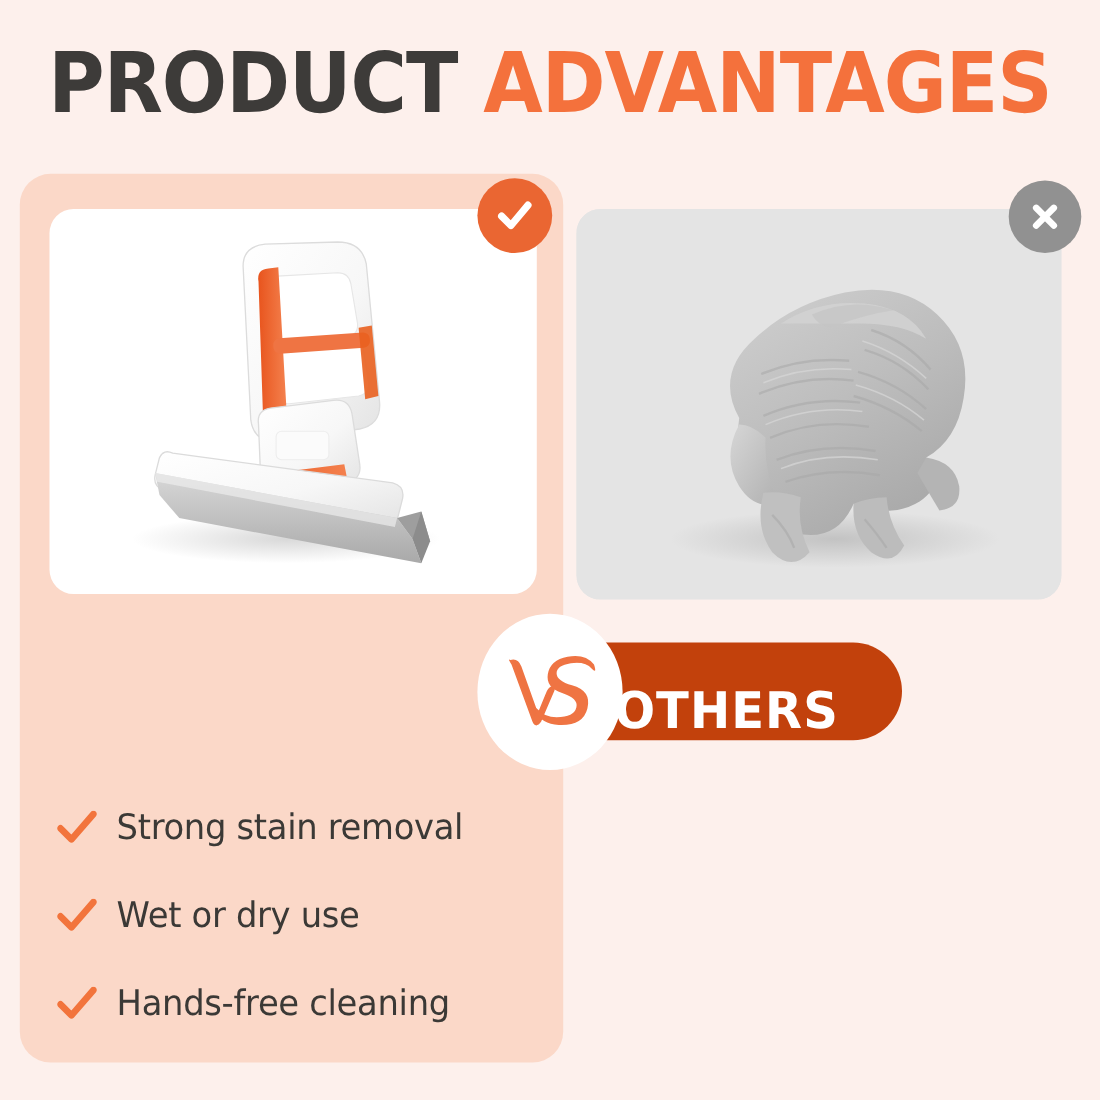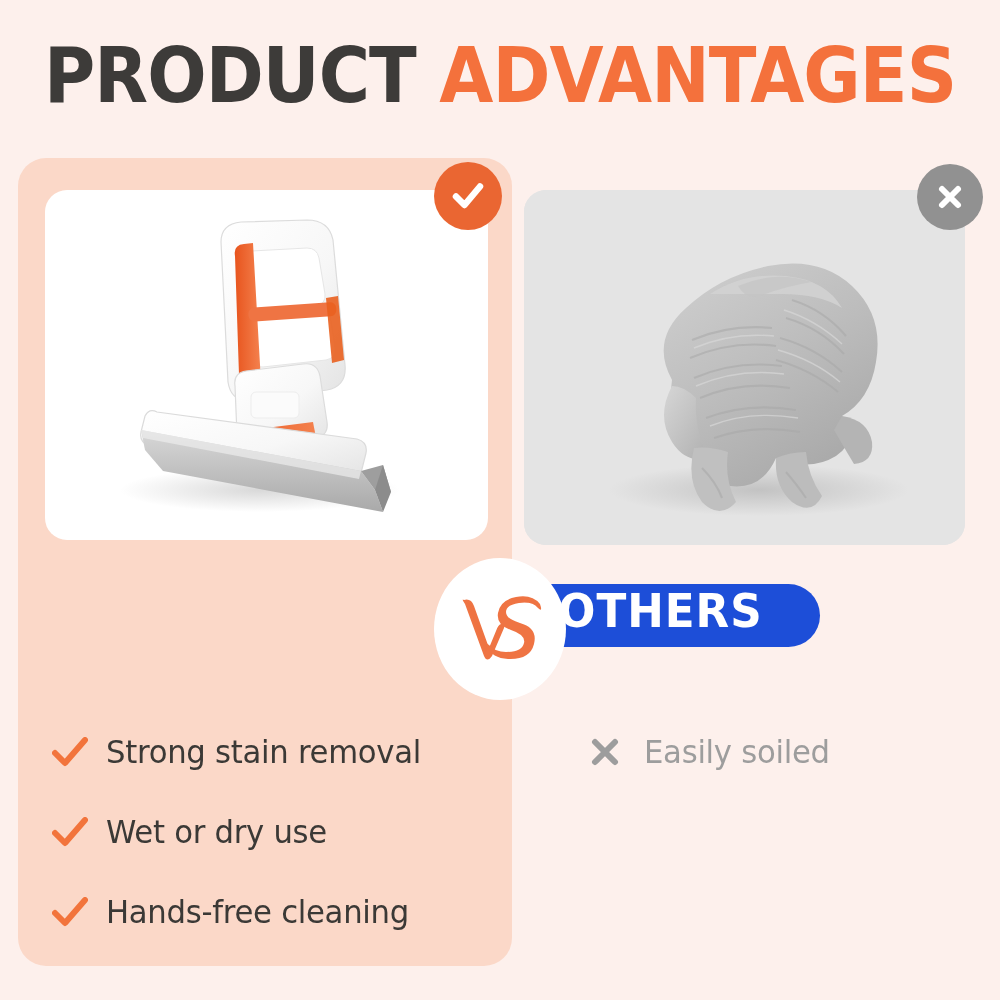--- a/index.html
+++ b/index.html
@@ -112,25 +112,25 @@
     background: linear-gradient(180deg, #f0753f 0%, #e8601f 100%);
     border-radius: 45px;
     display: flex;
     align-items: center;
   }
   .pill-others {
     position: absolute;
     left: 292px;
     top: 0;
     width: 360px;
-    height: 63px;
-    background: #1d4ed8;
+    height: 89px;
+    background: #c2410c;
     border-radius: 45px;
     display: flex;
-    align-items: flex-start;
+    align-items: flex-end;
     justify-content: flex-end;
   }
   .pill-label {
     font-family: "DejaVu Sans", sans-serif;
     font-weight: bold;
     font-size: 46px;
     color: #ffffff;
     letter-spacing: 1px;
     transform: scaleX(0.95);
   }
@@ -362,21 +362,13 @@
     <span class="row-icon">
       <svg width="36" height="30" viewBox="0 0 36 30" xmlns="http://www.w3.org/2000/svg">
         <path d="M3 16 L13 26 L33 3" fill="none" stroke="#f2743c" stroke-width="6" stroke-linecap="round" stroke-linejoin="round"></path>
       </svg>
     </span>
     <span class="row-text row-text-ours">Hands-free cleaning</span>
   </div>
 </div>
 
 <div class="list-others">
-  <div class="row">
-    <span class="row-icon">
-      <svg width="30" height="30" viewBox="0 0 30 30" xmlns="http://www.w3.org/2000/svg">
-        <path d="M5 5 L25 25 M25 5 L5 25" fill="none" stroke="#9d9d9d" stroke-width="6" stroke-linecap="round"></path>
-      </svg>
-    </span>
-    <span class="row-text row-text-others">Easily soiled</span>
-  </div>
 </div>
 
 </body></html>

